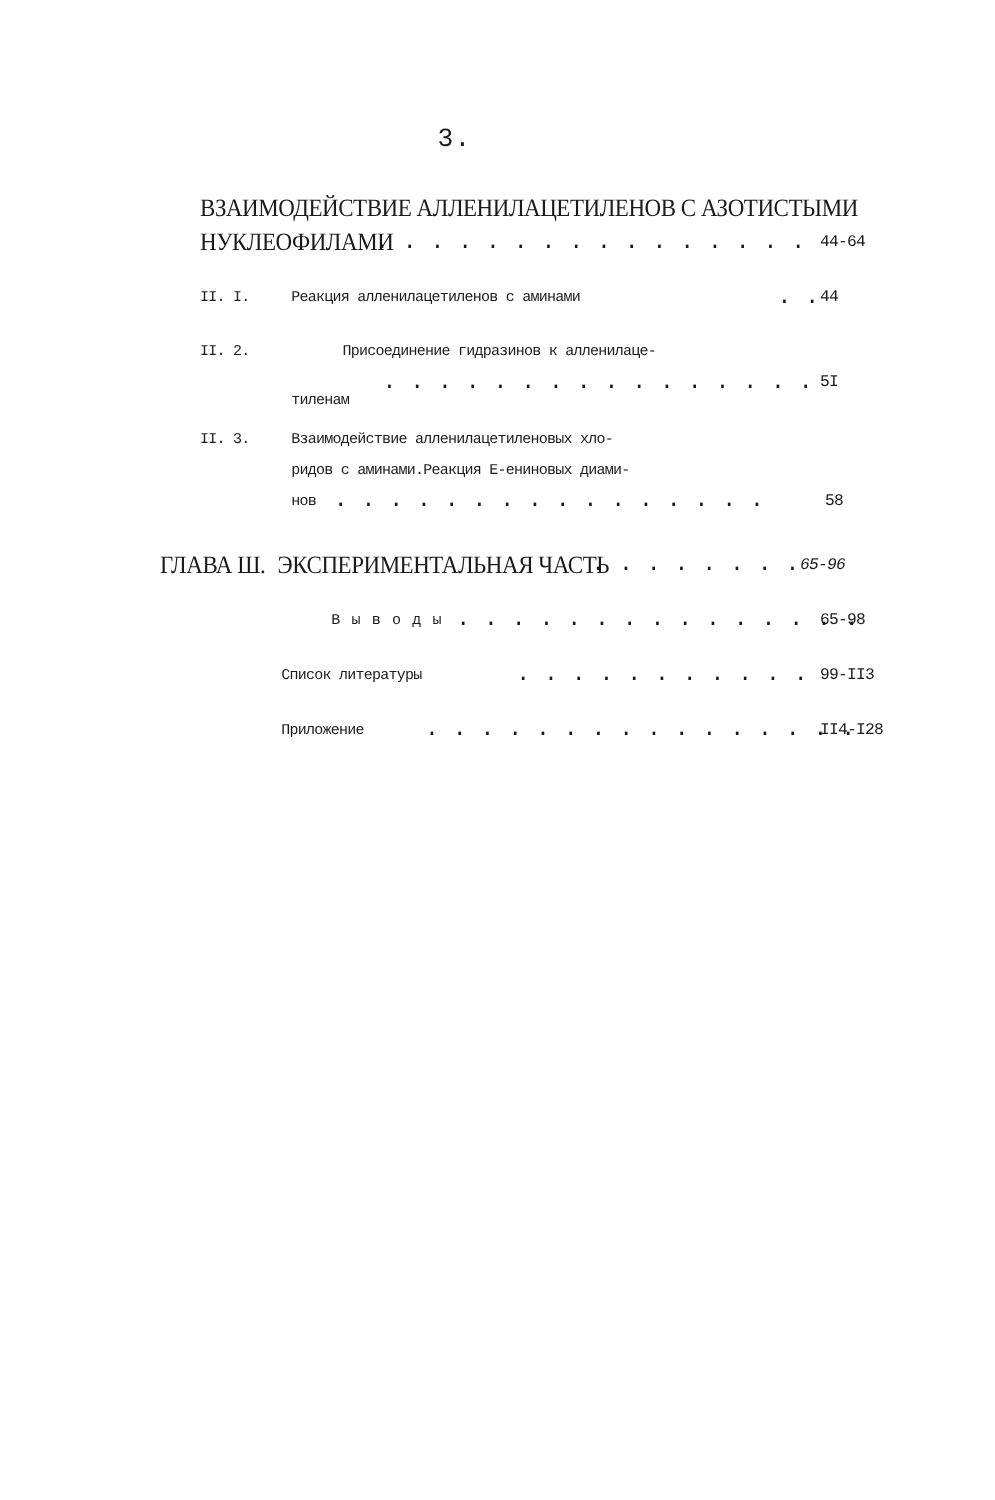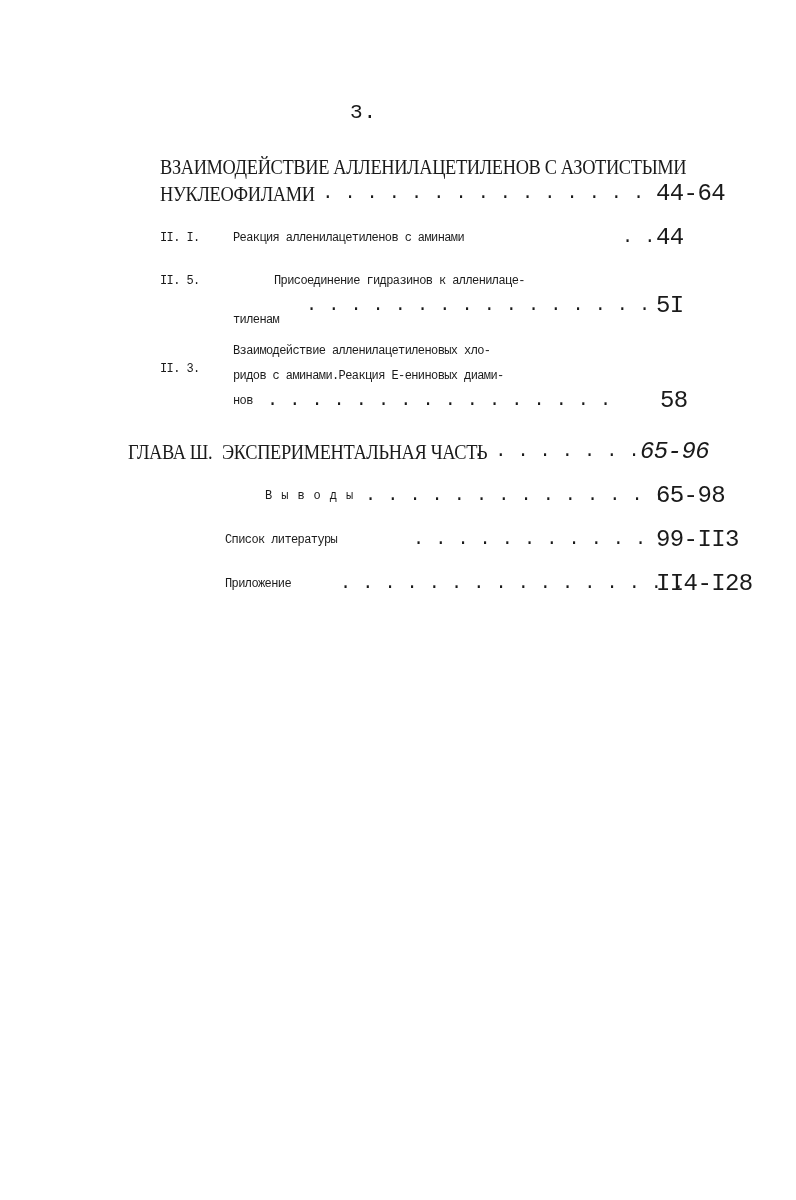--- a/index.html
+++ b/index.html
@@ -38,21 +38,21 @@
     }
     .dots {
       position: absolute;
       font-size: 18.5px;
       white-space: pre;
       line-height: 22px;
       letter-spacing: 0;
     }
     .pg {
       position: absolute;
-      font-size: 24px;
+      font-size: 13px;
       white-space: pre;
       line-height: 22px;
       letter-spacing: -0.6px;
     }
     .spaced {
       letter-spacing: 9px;
       margin-left: 40px;
     }
   </style>
 </head>
@@ -70,29 +70,29 @@
   </div>
 
   <div>
     <div class="line" style="left:160px; top:227px;">II. I.</div>
     <div class="line" style="left:233px; top:227px;">Реакция алленилацетиленов с аминами</div>
     <div class="dots" style="left:622px; top:227px;">. .</div>
     <div class="pg" style="left:656px; top:227px;">44</div>
   </div>
 
   <div>
-    <div class="line" style="left:160px; top:270px;">II. 5.</div>
+    <div class="line" style="left:160px; top:270px;">II. 2.</div>
     <div class="line" style="left:233px; top:270px;margin-left:41px;">Присоединение гидразинов к алленилаце-</div>
     <div class="line" style="left:233px; top:309px;text-align:center;">тиленам</div>
     <div class="dots" style="left:306px; top:295px;">. . . . . . . . . . . . . . . .</div>
     <div class="pg" style="left:656px; top:295px;">5I</div>
   </div>
 
   <div>
-    <div class="line" style="left:160px; top:340px;margin-top:18px;">II. 3.</div>
+    <div class="line" style="left:160px; top:340px;">II. 3.</div>
     <div class="line" style="left:233px; top:340px;">Взаимодействие алленилацетиленовых хло-</div>
     <div class="line" style="left:233px; top:365px;">ридов с аминами.Реакция Е-ениновых диами-</div>
     <div class="line" style="left:233px; top:390px;">нов</div>
     <div class="dots" style="left:267px; top:390px;">. . . . . . . . . . . . . . . .</div>
     <div class="pg" style="left:660px; top:390px;">58</div>
   </div>
 
   <div>
     <div class="line caps" style="left:128px; top:441px;">ГЛАВА Ш.</div>
     <div class="line caps" style="left:222px; top:441px;">ЭКСПЕРИМЕНТАЛЬНАЯ ЧАСТЬ</div>

